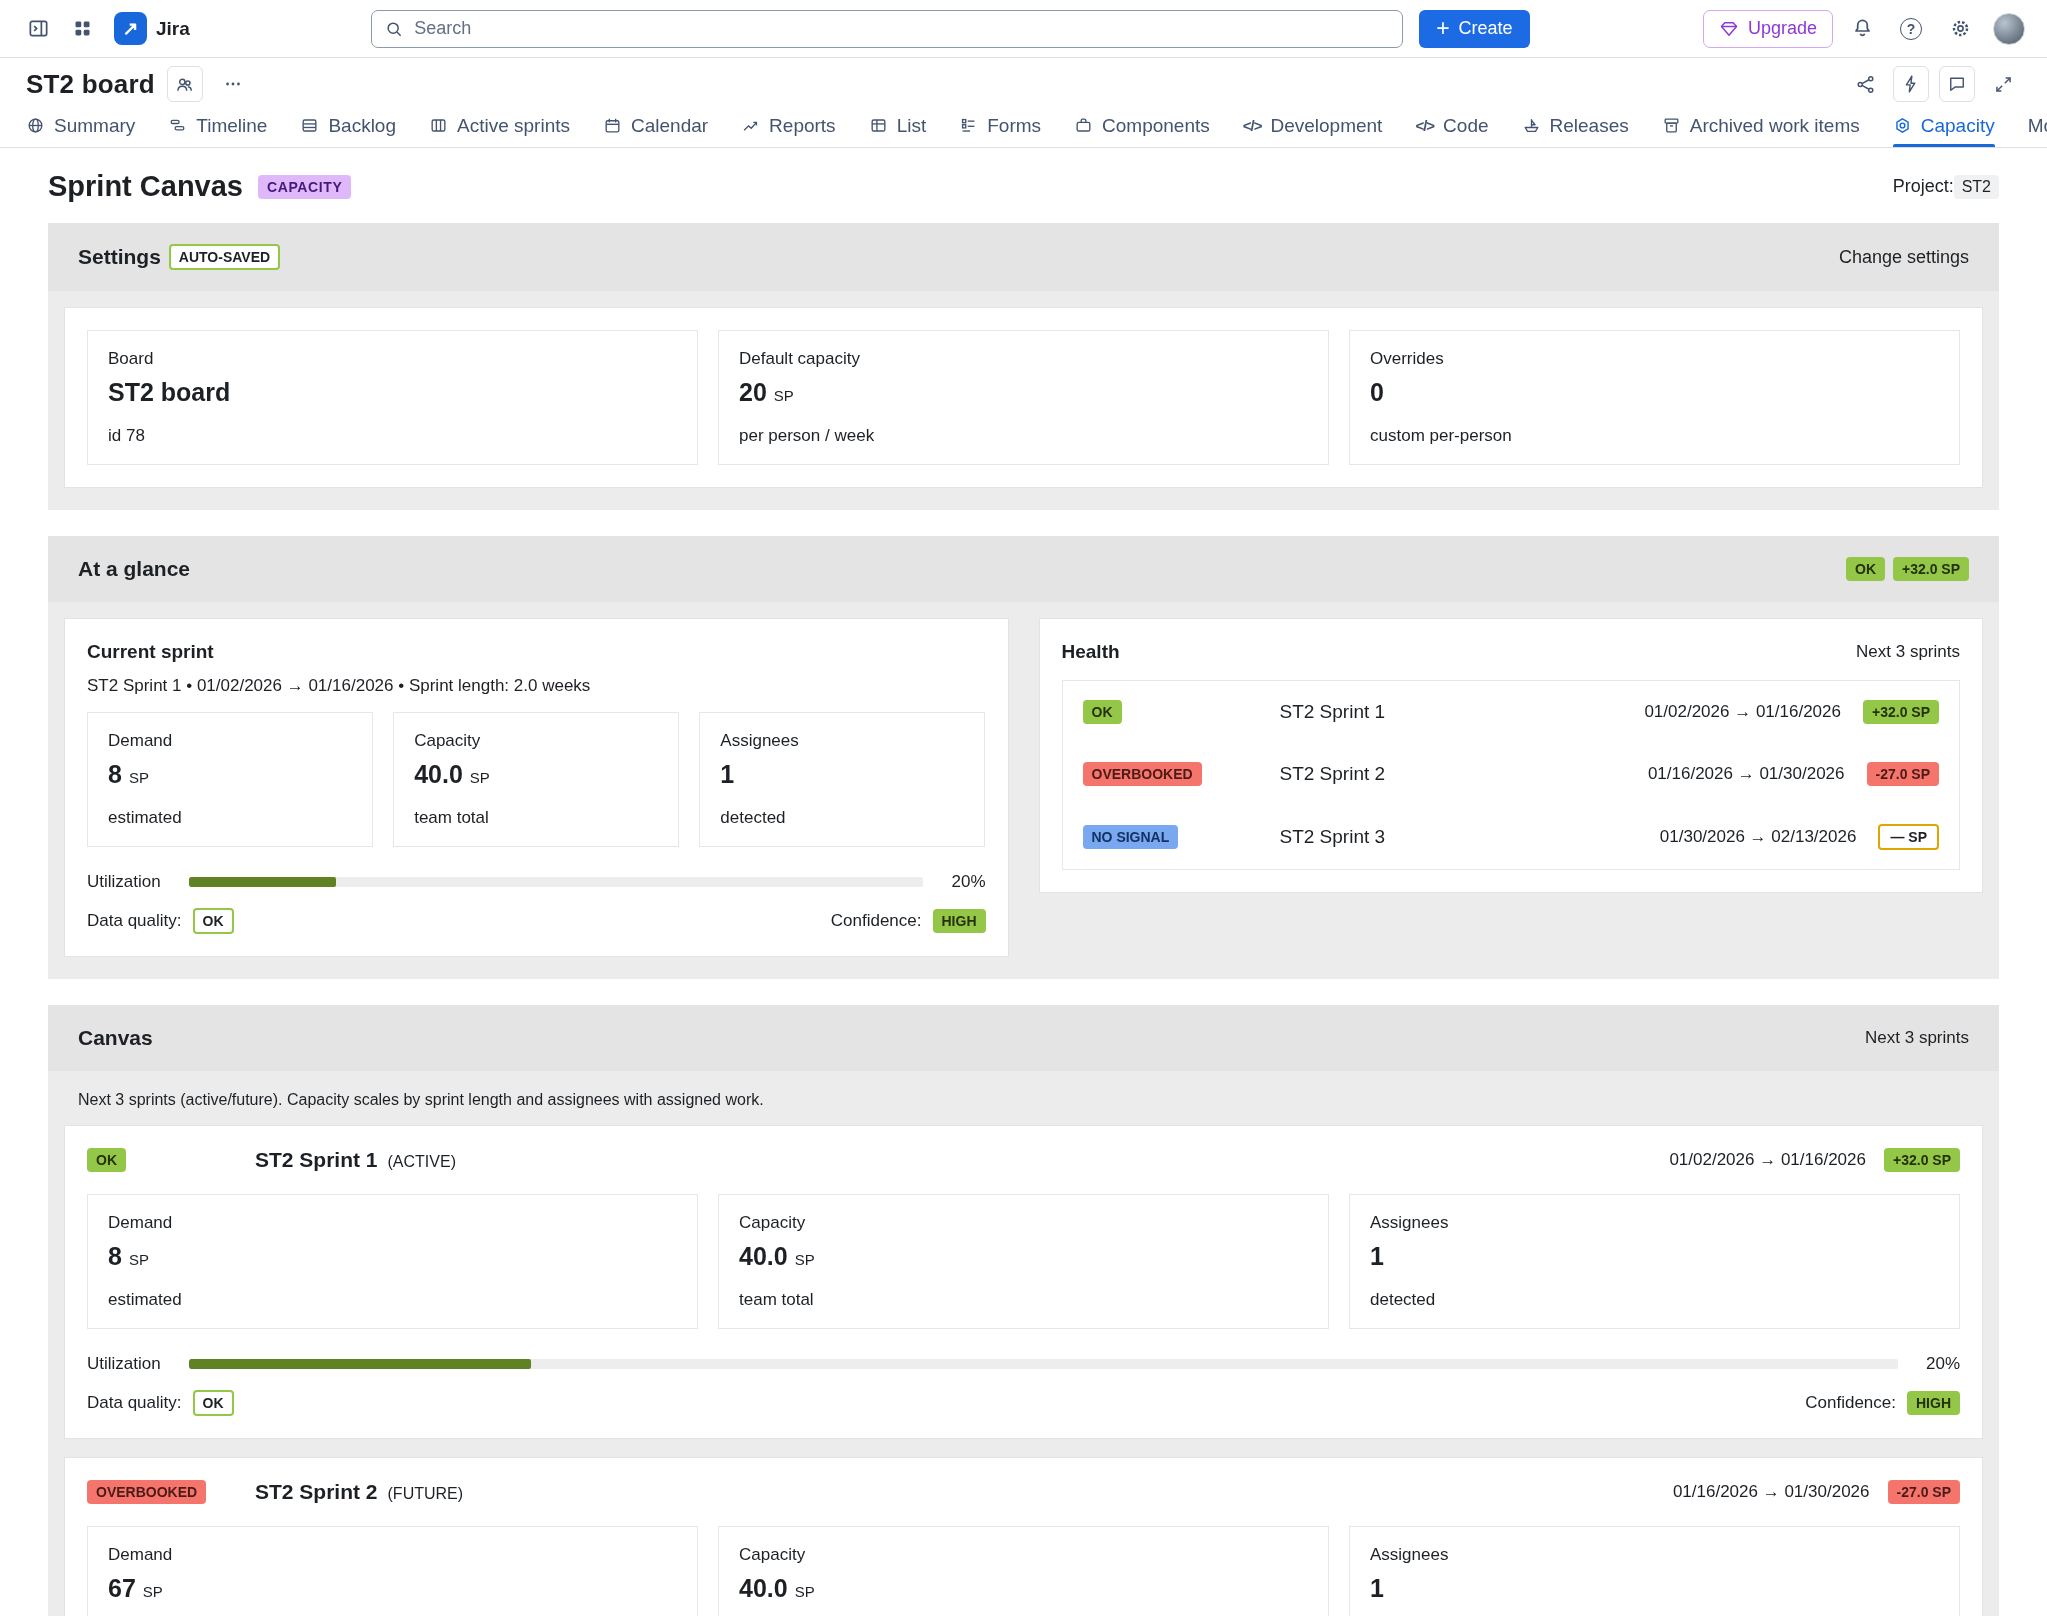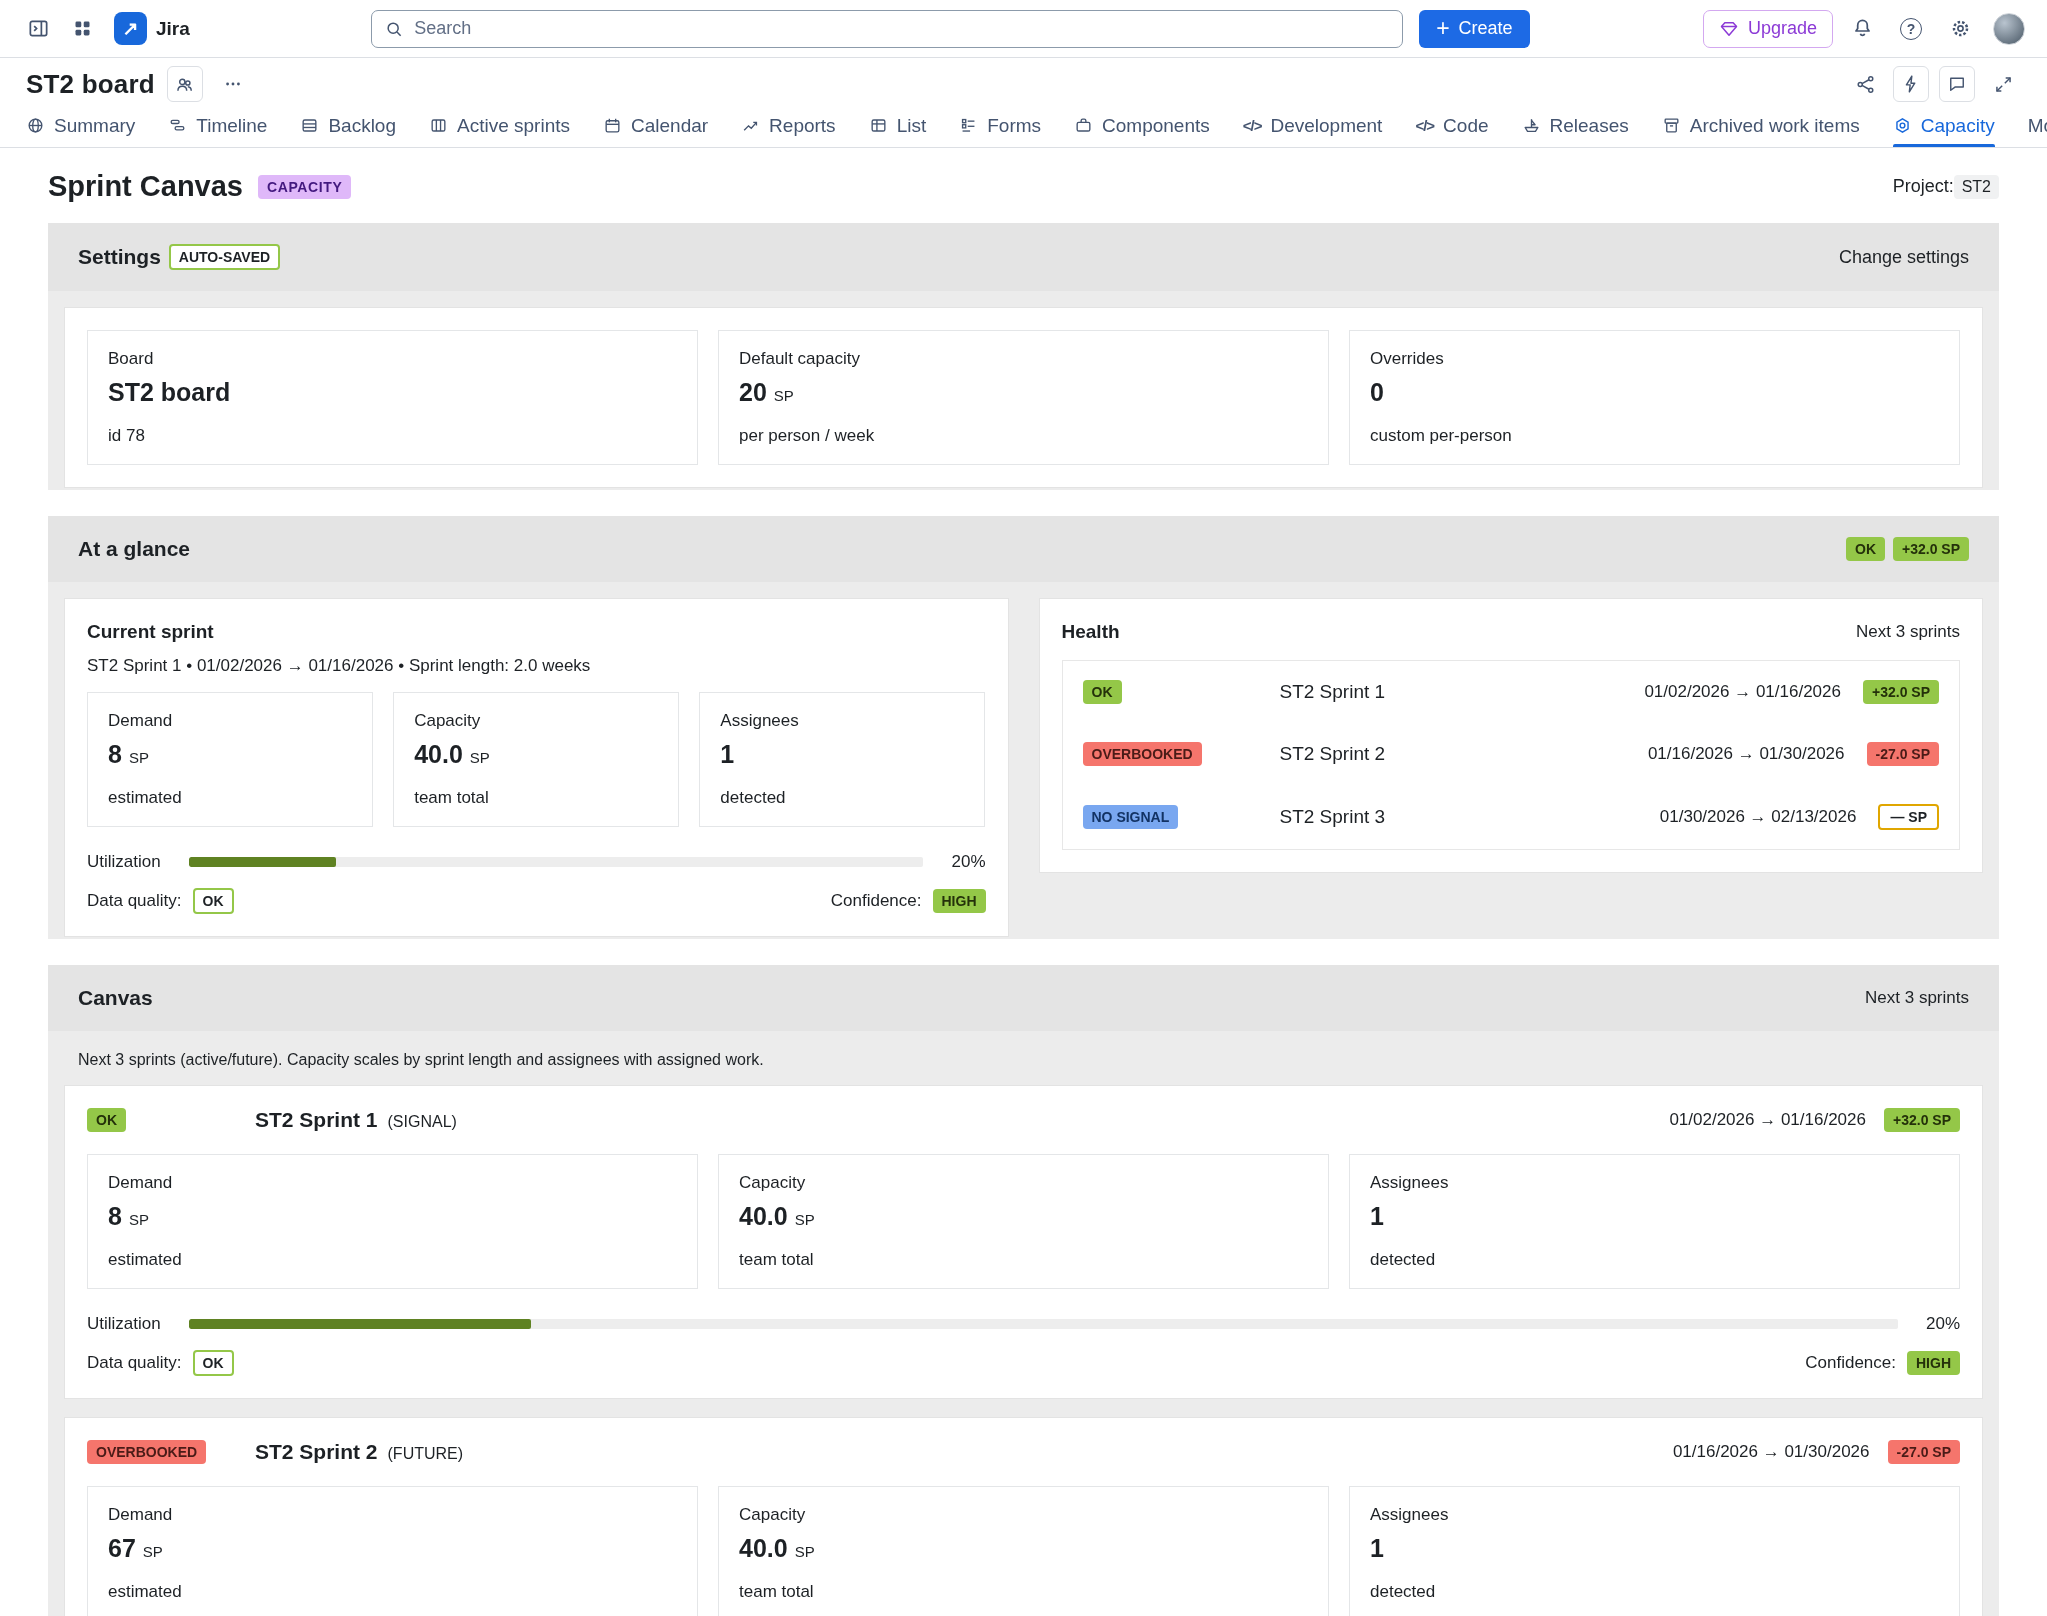--- a/index.html
+++ b/index.html
@@ -52,21 +52,21 @@
 .b-outline-green{background:#fff;border:2px solid #94C748;color:#1D2125;padding:4px 8px}
 .b-outline-yellow{background:#fff;border:2px solid #E0A600;color:#1D2125;padding:4px 10px}
 .project{font-size:18px;display:flex;align-items:center}
 .chip{background:#F0F1F2;border-radius:4px;padding:3px 8px;font-size:16px}
 
 .panel{margin-bottom:26px}
 .panel-head{background:#E4E4E4;padding:21px 30px;display:flex;align-items:center;gap:8px}
 .panel-head h3{font-size:21px;font-weight:700}
 .spacer{flex:1}
 .panel-link{font-size:18px;color:#1D2125}
-.panel-body{background:#ECECEC;padding:16px 16px 2px}
+.panel-body{background:#ECECEC;padding:16px 16px 22px}
 .white-card{background:#fff;border:1px solid #E3E3E3;padding:22px}
 
 .grid3{display:grid;grid-template-columns:1fr 1fr 1fr;gap:20px}
 .stat-box{border:1px solid #E4E6E8;padding:18px 20px;background:#fff}
 .stat-label{font-size:17px}
 .stat-value-row{margin-top:9px;display:flex;align-items:baseline;gap:7px}
 .stat-value{font-size:25px;font-weight:700}
 .stat-unit{font-size:15px}
 .stat-note{font-size:17px;margin-top:19px}
 
@@ -513,21 +513,21 @@
       <span class="health-note">Next 3 sprints</span>
     </div>
     <div class="panel-body">
       <p class="canvas-desc">Next 3 sprints (active/future). Capacity scales by sprint length and assignees with assigned work.</p>
 
       <div class="sprint-card">
         <div class="sprint-head">
           <span><span class="badge b-green">OK</span></span>
           <span class="sprint-title">
               <span class="sprint-name">ST2 Sprint 1</span>
-              <span class="sprint-phase">(SIGNAL)</span>
+              <span class="sprint-phase">(ACTIVE)</span>
             </span>
           <span></span>
           <span class="sprint-dates">01/02/2026 → 01/16/2026</span>
           <span class="badge b-green">+32.0 SP</span>
         </div>
         <div class="grid3">
           <div class="stat-box">
             <div class="stat-label">Demand</div>
             <div class="stat-value-row">
                 <span class="stat-value">8</span>

